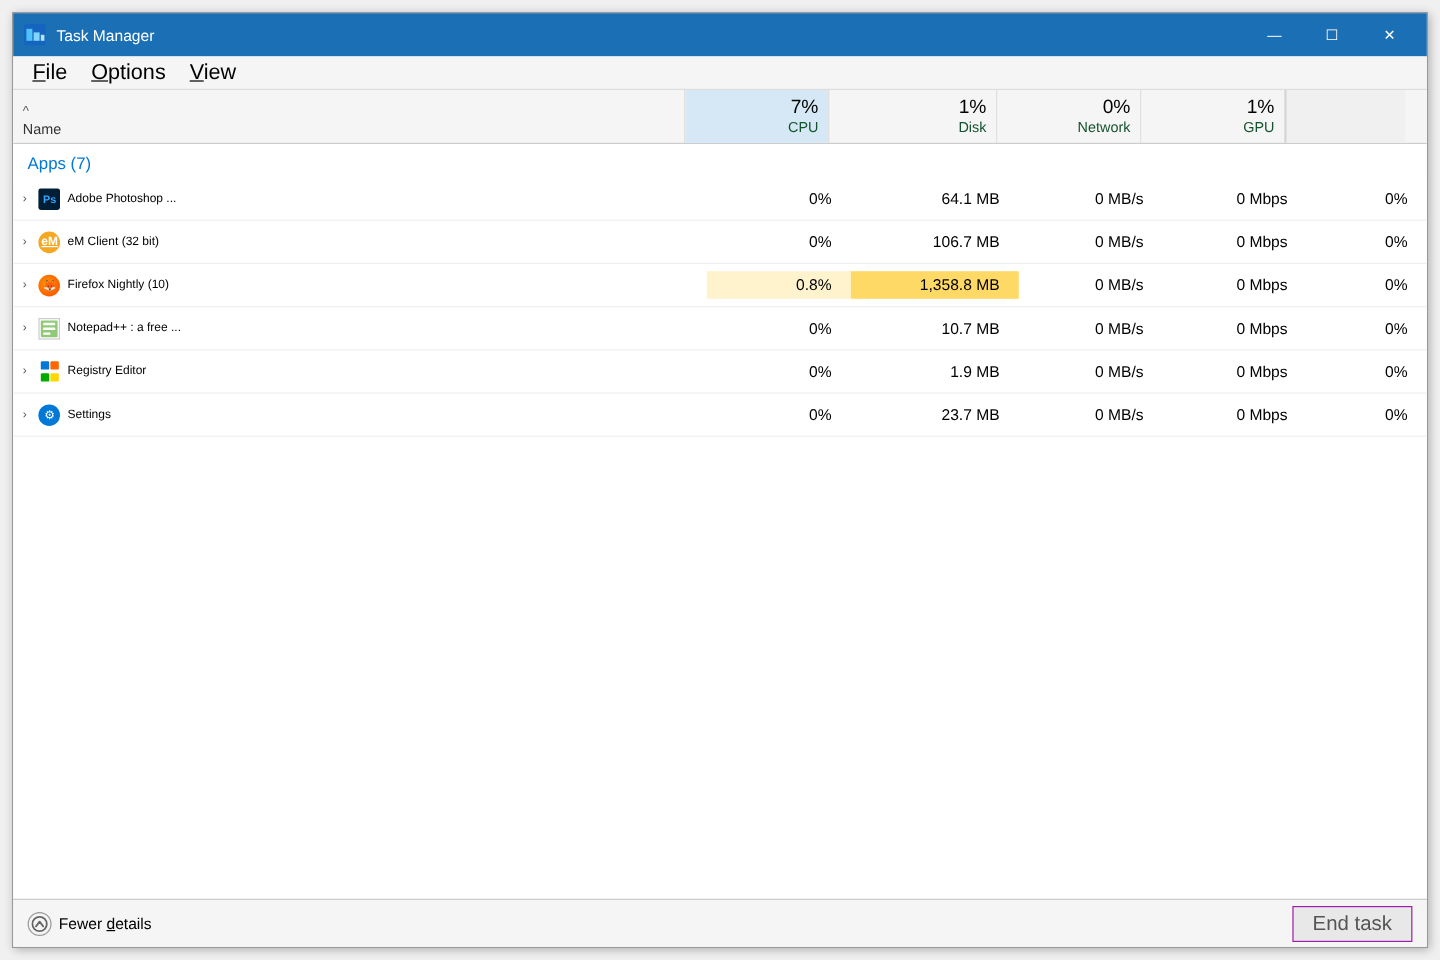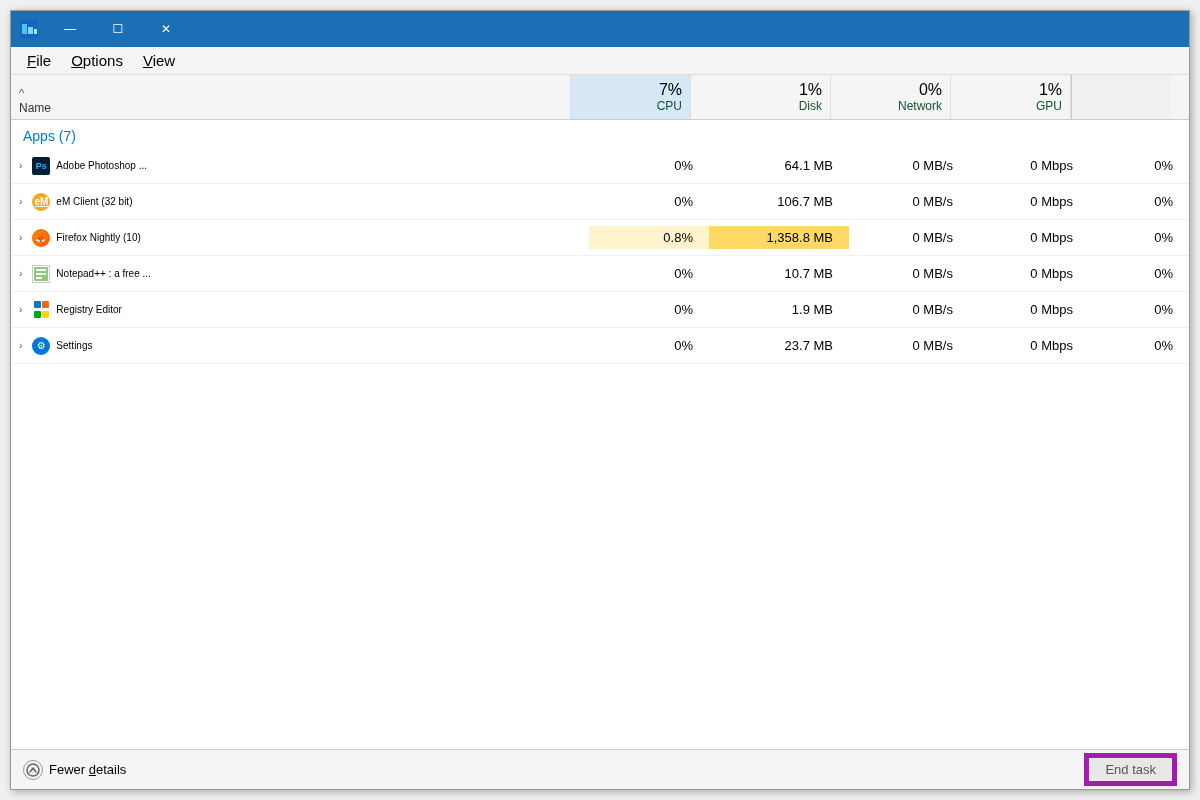--- a/index.html
+++ b/index.html
@@ -62,21 +62,21 @@
       height: 28px;
       display: flex;
       align-items: center;
       padding: 0 8px;
       gap: 4px;
       flex-shrink: 0;
     }
     .menu-item {
       padding: 2px 8px;
       cursor: pointer;
-      font-size: 15px;
+      font-size: 18px;
       color: #000;
     }
     .menu-item u { text-decoration: underline; }
     .tabs-bar {
       background: #f5f5f5;
       border-bottom: 1px solid #ccc;
       display: flex;
       align-items: flex-end;
       padding: 0 0 0 0;
       flex-shrink: 0;
@@ -228,23 +228,23 @@
       border-radius: 50%;
       display: flex;
       align-items: center;
       justify-content: center;
       font-size: 10px;
     }
     .end-task-btn {
       margin-left: auto;
       padding: 4px 16px;
       background: #e8e8e8;
-      border: 5px solid #a21caf;
-      cursor: pointer;
-      font-size: 13px;
+      border: 1px solid #a21caf;
+      cursor: pointer;
+      font-size: 17px;
       color: #555;
     }
 
     
     .icon-photoshop {
       background: linear-gradient(135deg, #001e36, #001e36);
       display: flex; align-items: center; justify-content: center;
       color: #31a8ff; font-size: 9px; font-weight: bold;
       border-radius: 2px;
     }
@@ -288,20 +288,21 @@
 
   <div class="title-bar">
     <div class="title-bar-icon">
       <svg width="20" height="20" viewBox="0 0 20 20">
         <rect x="1" y="1" width="18" height="18" rx="2" fill="#1565c0"></rect>
         <rect x="3" y="5" width="5" height="10" fill="#4fc3f7"></rect>
         <rect x="9" y="8" width="5" height="7" fill="#81d4fa"></rect>
         <rect x="15" y="10" width="3" height="5" fill="#b3e5fc"></rect>
       </svg>
     </div>
+    <span class="title-bar-title">Task Manager</span>
     <div class="title-bar-controls">
       <div class="title-btn">—</div>
       <div class="title-btn">☐</div>
       <div class="title-btn close">✕</div>
     </div>
   </div>
 
   <div class="menu-bar">
     <div class="menu-item"><u>F</u>ile</div>
     <div class="menu-item"><u>O</u>ptions</div>

